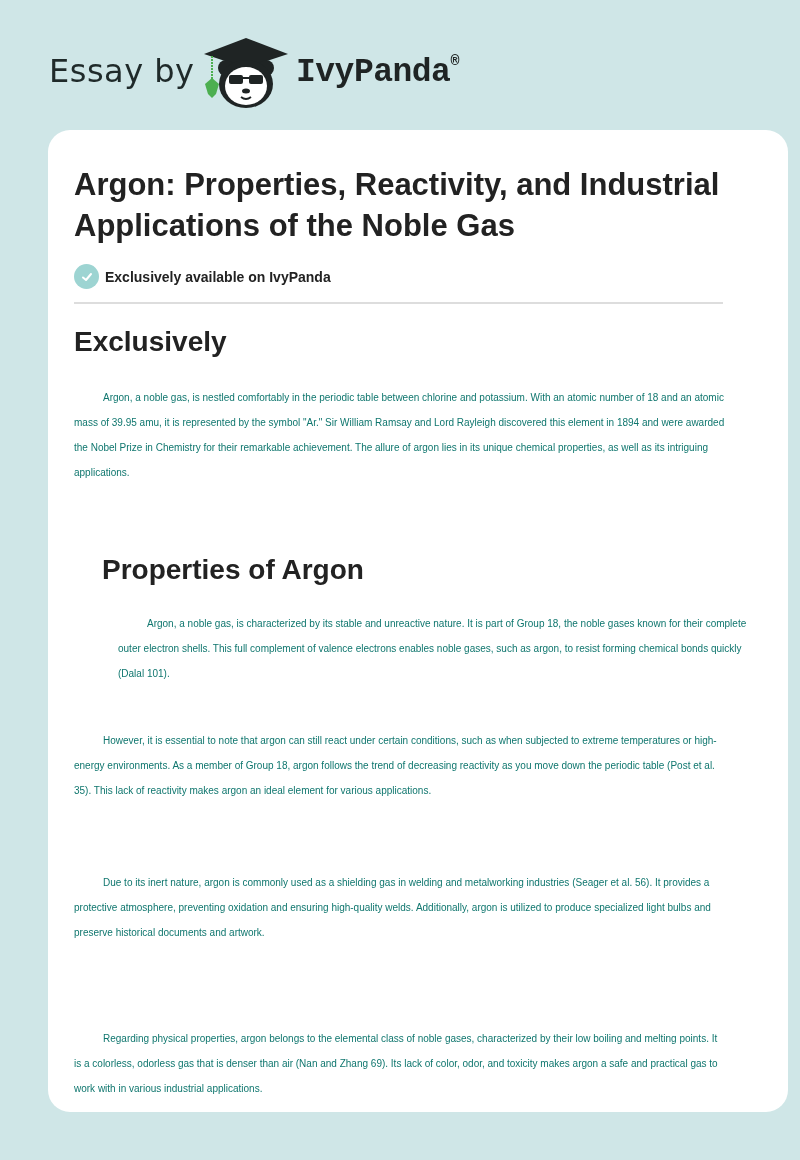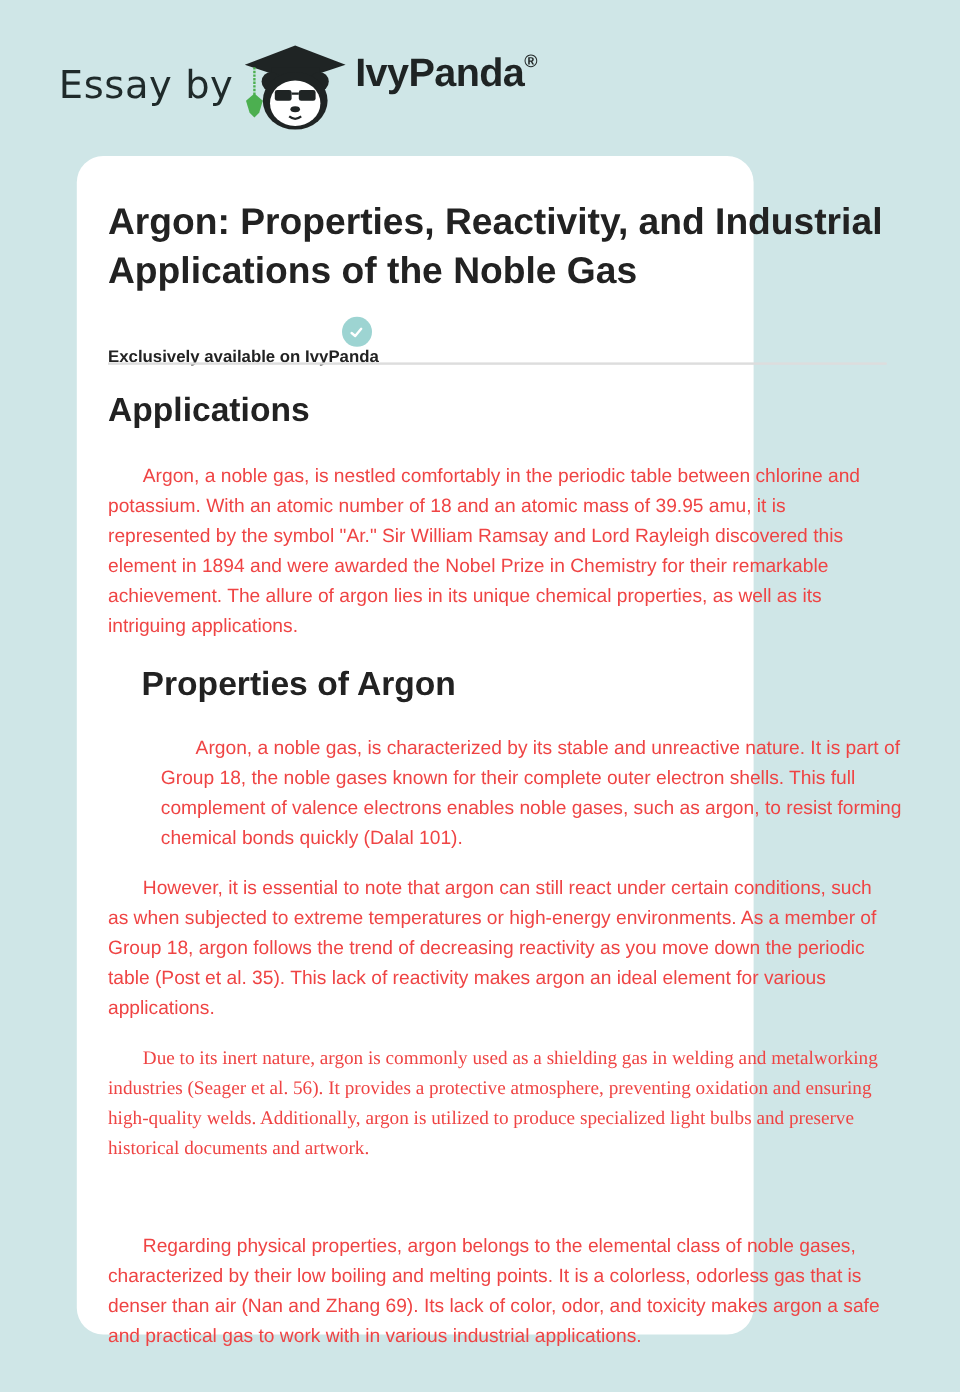--- a/index.html
+++ b/index.html
@@ -7,45 +7,45 @@
     width:800px; height:1160px; background:#cfe6e7; overflow:hidden;
     font-family:"Liberation Sans", sans-serif; color:#222;
   }
   .header { position:absolute; left:0; top:0; width:652px; height:130px;padding-left:12px; }
   .essay-by {
     position:absolute; left:49px; top:52px; font-size:32px; color:#1f2a2a;
     font-family:"DejaVu Sans", sans-serif; letter-spacing:0.5px;
   }
   .logo-icon { position:absolute; left:200px; top:34px; width:92px; height:76px; }
   .brand {
-    position:absolute; left:296px; top:42px; font-size:33px; font-weight:bold;
-    font-family:Liberation Sans, sans-serif; color:#1f2424; letter-spacing:-0.5px;
+    position:absolute; left:296px; top:54px; font-size:33px; font-weight:bold;
+    font-family:Liberation Mono, monospace; color:#1f2424; letter-spacing:-0.5px;
   }
   .brand sup { font-size:15px; font-weight:bold; position:relative; top:-4px; }
   .card {
-    position:absolute; left:64px; top:130px; width:564px; height:982px;
+    position:absolute; left:48px; top:130px; width:740px; height:982px;
     background:#fff; border-radius:22px;
   }
   .title {
     position:absolute; left:26px; top:34px; width:660px; margin:0;
     font-size:31px; line-height:41px; font-weight:bold; color:#222;
   }
-  .exclusive { position:absolute; left:26px; top:134px; display:flex; align-items:flex-end;flex-direction:column; }
+  .exclusive { position:absolute; left:26px; top:134px; display:flex; align-items:center; }
   .check {
     width:25px; height:25px; border-radius:50%; background:#9dd4d2;
     display:flex; align-items:center; justify-content:center; margin-right:6px;
   }
   .exclusive-text { font-size:14px; font-weight:bold; color:#222; }
   .divider { position:absolute; left:26px; top:172px; width:649px; height:2px; background:#ddd; }
   .section-h {
     position:absolute; left:26px; margin:0; font-size:28px; font-weight:bold; color:#222;
   }
   .para {
-    position:absolute; left:26px; width:652px; margin:0; font-size:16px; line-height:25px;
-    color:#ef4444; text-indent:29px;
+    position:absolute; left:26px; width:652px; margin:0; font-size:10px; line-height:25px;
+    color:#0f766e; text-indent:29px;
   }
 </style>
 </head>
 <body>
 
 <div class="header">
   <div class="essay-by">Essay by</div>
   <svg class="logo-icon" viewBox="0 0 92 76">
 
     <polygon points="46,4 88,20 46,34 4,20" fill="#1f2424"></polygon>
@@ -77,21 +77,21 @@
     <span class="check">
       <svg width="12" height="12" viewBox="0 0 12 12">
           <path d="M2,6.5 L5,9 L10,3" stroke="#fff" stroke-width="2" fill="none" stroke-linecap="round" stroke-linejoin="round"></path>
         </svg>
     </span>
     <span class="exclusive-text">Exclusively available on IvyPanda</span>
   </div>
 
   <div class="divider"></div>
 
-  <h2 class="section-h" style="top:196px;">Applications</h2>
+  <h2 class="section-h" style="top:196px;">Exclusively</h2>
   <p class="para" style="top:255px;">Argon, a noble gas, is nestled comfortably in the periodic table between chlorine and potassium. With an atomic number of 18 and an atomic mass of 39.95 amu, it is represented by the symbol "Ar." Sir William Ramsay and Lord Rayleigh discovered this element in 1894 and were awarded the Nobel Prize in Chemistry for their remarkable achievement. The allure of argon lies in its unique chemical properties, as well as its intriguing applications.</p>
 
   <h2 class="section-h" style="top:424px;margin-left:28px;">Properties of Argon</h2>
   <p class="para" style="top:481px;margin-left:44px;">Argon, a noble gas, is characterized by its stable and unreactive nature. It is part of Group 18, the noble gases known for their complete outer electron shells. This full complement of valence electrons enables noble gases, such as argon, to resist forming chemical bonds quickly (Dalal 101).</p>
   <p class="para" style="top:598px;">However, it is essential to note that argon can still react under certain conditions, such as when subjected to extreme temperatures or high-energy environments. As a member of Group 18, argon follows the trend of decreasing reactivity as you move down the periodic table (Post et al. 35). This lack of reactivity makes argon an ideal element for various applications.</p>
-  <p class="para" style="top:740px;font-family:Liberation Serif, serif;">Due to its inert nature, argon is commonly used as a shielding gas in welding and metalworking industries (Seager et al. 56). It provides a protective atmosphere, preventing oxidation and ensuring high-quality welds. Additionally, argon is utilized to produce specialized light bulbs and preserve historical documents and artwork.</p>
+  <p class="para" style="top:740px;">Due to its inert nature, argon is commonly used as a shielding gas in welding and metalworking industries (Seager et al. 56). It provides a protective atmosphere, preventing oxidation and ensuring high-quality welds. Additionally, argon is utilized to produce specialized light bulbs and preserve historical documents and artwork.</p>
   <p class="para" style="top:856px;margin-top:40px;">Regarding physical properties, argon belongs to the elemental class of noble gases, characterized by their low boiling and melting points. It is a colorless, odorless gas that is denser than air (Nan and Zhang 69). Its lack of color, odor, and toxicity makes argon a safe and practical gas to work with in various industrial applications.</p>
 </div>
 
 </body></html>

